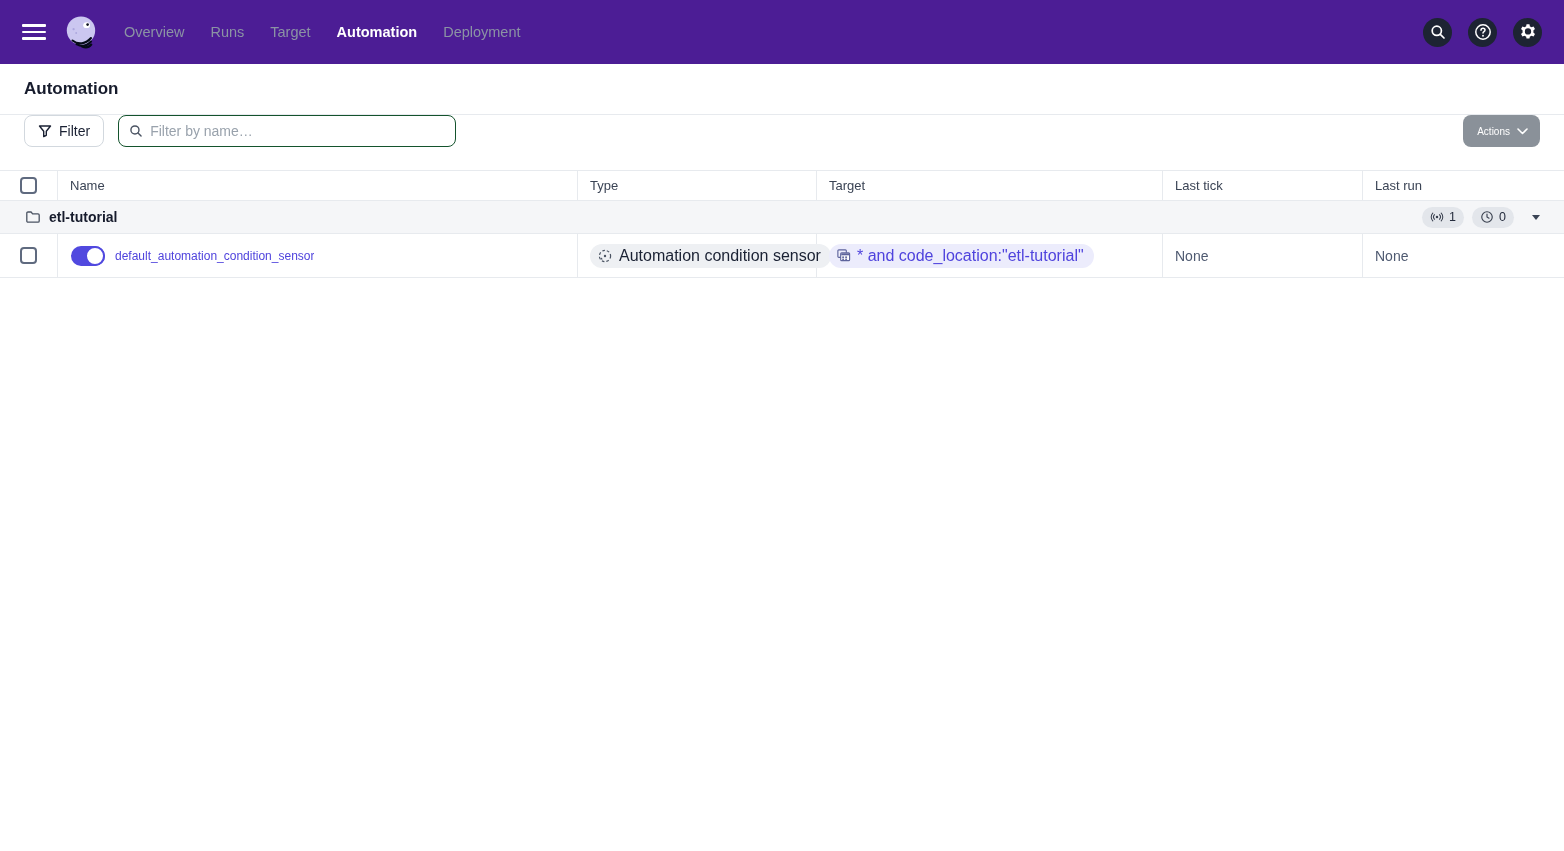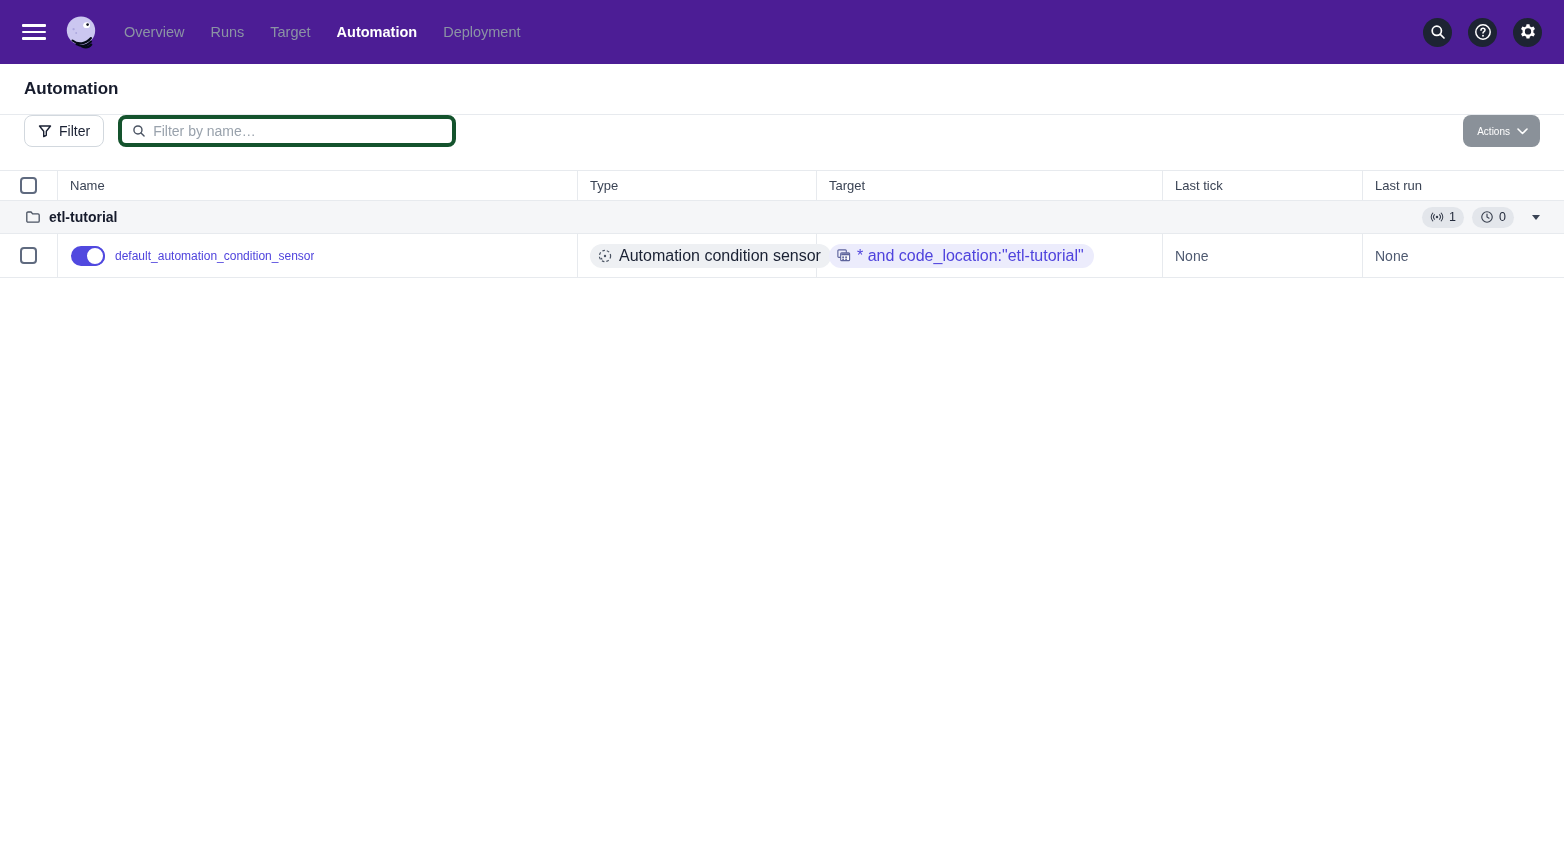--- a/index.html
+++ b/index.html
@@ -18,21 +18,21 @@
   .icon-btn { width:29px; height:29px; border-radius:50%; background:#1d2433; border:none; display:flex; align-items:center; justify-content:center; cursor:pointer; }
 
   
   .page-header { height:51px; display:flex; align-items:center; padding:0 24px; border-bottom:1px solid #e7eaee; }
   .page-title { font-size:17px; font-weight:700; color:#161b2c; }
 
   
   .toolbar { height:56px; display:flex; align-items:flex-start; padding:0 24px; border-bottom:1px solid #e7eaee; }
   .filter-btn { height:32px; display:flex; align-items:center; gap:7px; padding:0 13px; background:#fff;
     border:1px solid #d2d8de; border-radius:8px; font-size:14px; color:#1a2133; cursor:pointer; font-family:inherit; }
-  .search-box { margin-left:14px; width:338px; height:32px; border:4px solid #14532d; border-radius:8px;
+  .search-box { margin-left:14px; width:338px; height:32px; border:1px solid #14532d; border-radius:8px;
     display:flex; align-items:center; padding:0 10px; gap:7px; background:#fff; }
   .search-box input { border:none; outline:none; flex:1; font-size:14px; font-family:inherit; color:#1a2133; background:transparent; }
   .search-box input::placeholder { color:#99a2ac; }
   .actions-btn { margin-left:auto; height:32px; padding:0 12px 0 14px; border:none; border-radius:8px;
     background:#8a9199; color:#ffffff; font-size:10px; display:flex; align-items:center; gap:7px; cursor:default; font-family:inherit; }
 
   
   .tbl-header, .tbl-row { display:grid; grid-template-columns:58px 520px 239px 346px 200px 1fr; align-items:stretch; }
   .tbl-header { height:30px; border-bottom:1px solid #e7eaee; }
   .tbl-header .cell { font-size:13px; color:#3b4455; }

